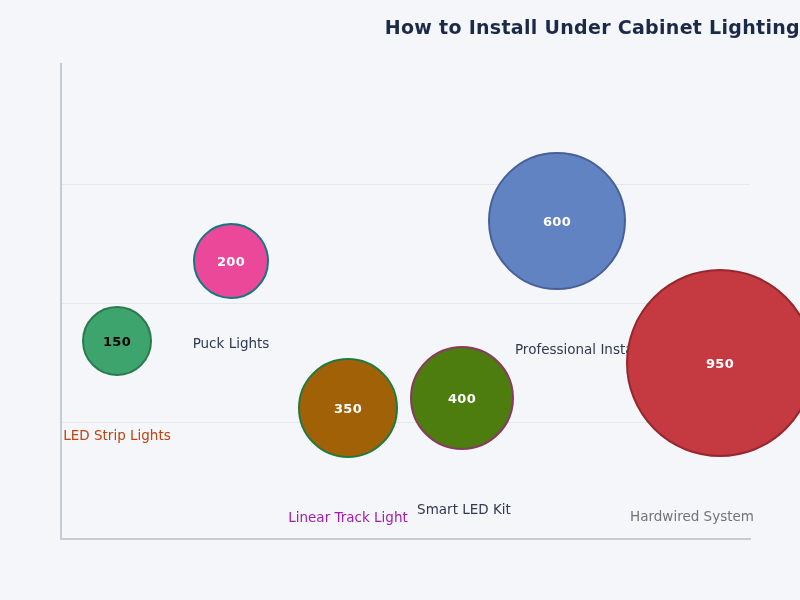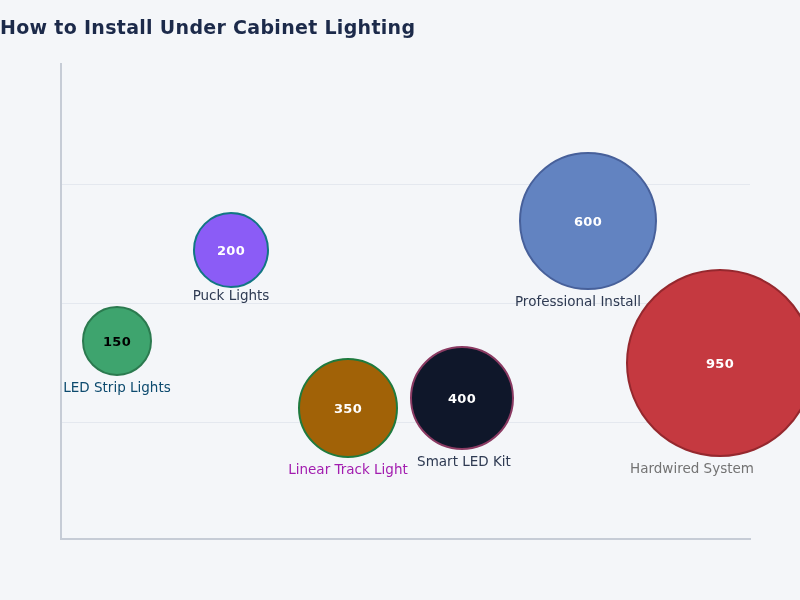--- a/index.html
+++ b/index.html
@@ -18,21 +18,21 @@
     width: 800px;
     height: 600px;
     background: #f4f6f9;
   }
   .chart-title {
     position: absolute;
     top: 16px;
     left: 0;
     width: 100%;
     margin: 0;
-    text-align: left;
+    text-align: right;
     font-size: 19px;
     font-weight: bold;
     color: #1c2a4a;
     letter-spacing: 0.3px;
   }
   .plot {
     position: absolute;
     left: 0;
     top: 0;
     width: 800px;
@@ -80,62 +80,63 @@
     font-size: 13px;
     font-weight: bold;
     letter-spacing: 0.3px;
   }
   .bubble-label {
     position: absolute;
     transform: translateX(-50%);
     white-space: nowrap;
     font-size: 13.5px;
     color: #2e3a52;
+    margin-top: 48px;
   }
 </style>
 </head>
 <body>
 
 <div class="stage">
   <h1 class="chart-title">How to Install Under Cabinet Lighting</h1>
   <div class="plot">
     <div id="grid-layer">
         <div class="gridline" style="top: 184px; background: rgb(228, 232, 239);"></div>
         <div class="gridline" style="top: 303px; background: rgb(228, 232, 239);"></div>
         <div class="gridline" style="top: 422px; background: rgb(228, 232, 239);"></div>
       </div>
     <div class="spine-left"></div>
     <div class="spine-bottom"></div>
     <div id="bubble-layer">
         <div class="bubble-group">
           <div class="bubble" style="left: 82px; top: 306px; width: 70px; height: 70px; background: rgb(62, 164, 110); border-color: rgb(43, 122, 79);">
             <span class="bubble-value" style="color: #000000;">150</span>
           </div>
-          <div class="bubble-label" style="left: 117px; top: 379px; color: #0c4a6e; text-align: center;">LED Strip Lights</div>
+          <div class="bubble-label" style="left: 117px; top: 379px; color: #c2410c; text-align: center;">LED Strip Lights</div>
         </div>
         <div class="bubble-group">
-          <div class="bubble" style="left: 193px; top: 212px; width: 76px; height: 76px; background: #8b5cf6; border-color: rgb(18, 118, 131);">
+          <div class="bubble" style="left: 193px; top: 223px; width: 76px; height: 76px; background: #ec4899; border-color: rgb(18, 118, 131);">
             <span class="bubble-value" style="color: rgb(255, 255, 255);">200</span>
           </div>
           <div class="bubble-label" style="left: 231px; top: 287px; color: rgb(46, 58, 82);">Puck Lights</div>
         </div>
         <div class="bubble-group">
           <div class="bubble" style="left: 298px; top: 358px; width: 100px; height: 100px; background: #a16207; border-color: rgb(31, 122, 62);">
             <span class="bubble-value" style="color: rgb(255, 255, 255);">350</span>
           </div>
           <div class="bubble-label" style="left: 348px; top: 461px; color: #a21caf;">Linear Track Light</div>
         </div>
         <div class="bubble-group">
-          <div class="bubble" style="left: 410px; top: 346px; width: 104px; height: 104px; background: #0f172a; border-color: rgb(138, 58, 98);">
+          <div class="bubble" style="left: 410px; top: 346px; width: 104px; height: 104px; background: #4d7c0f; border-color: rgb(138, 58, 98);">
             <span class="bubble-value" style="color: rgb(255, 255, 255);">400</span>
           </div>
           <div class="bubble-label" style="left: 464px; top: 453px; color: rgb(46, 58, 82);">Smart LED Kit</div>
         </div>
         <div class="bubble-group">
-          <div class="bubble" style="left: 519px; top: 152px; width: 138px; height: 138px; background: rgb(98, 131, 193); border-color: rgb(71, 96, 154);">
+          <div class="bubble" style="left: 488px; top: 152px; width: 138px; height: 138px; background: rgb(98, 131, 193); border-color: rgb(71, 96, 154);">
             <span class="bubble-value" style="color: rgb(255, 255, 255);">600</span>
           </div>
           <div class="bubble-label" style="left: 578px; top: 293px; color: rgb(46, 58, 82);">Professional Install</div>
         </div>
         <div class="bubble-group">
           <div class="bubble" style="left: 626px; top: 269px; width: 188px; height: 188px; background: rgb(197, 57, 64); border-color: rgb(149, 40, 46);">
             <span class="bubble-value" style="color: rgb(255, 255, 255);">950</span>
           </div>
           <div class="bubble-label" style="left: 692px; top: 460px; color: #737373;">Hardwired System</div>
         </div>

